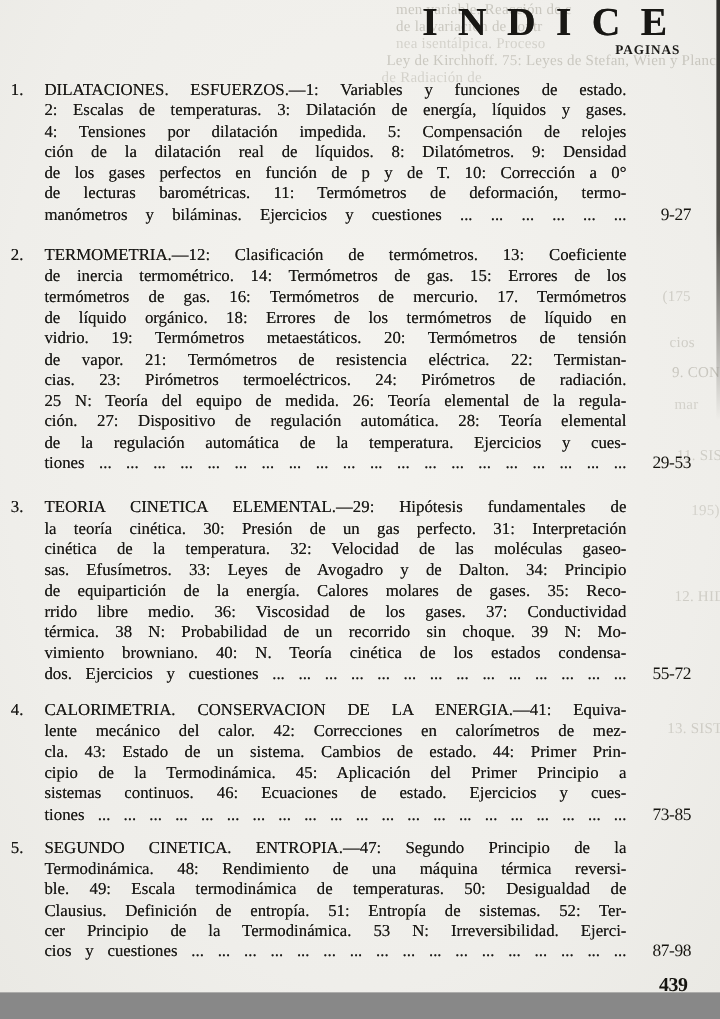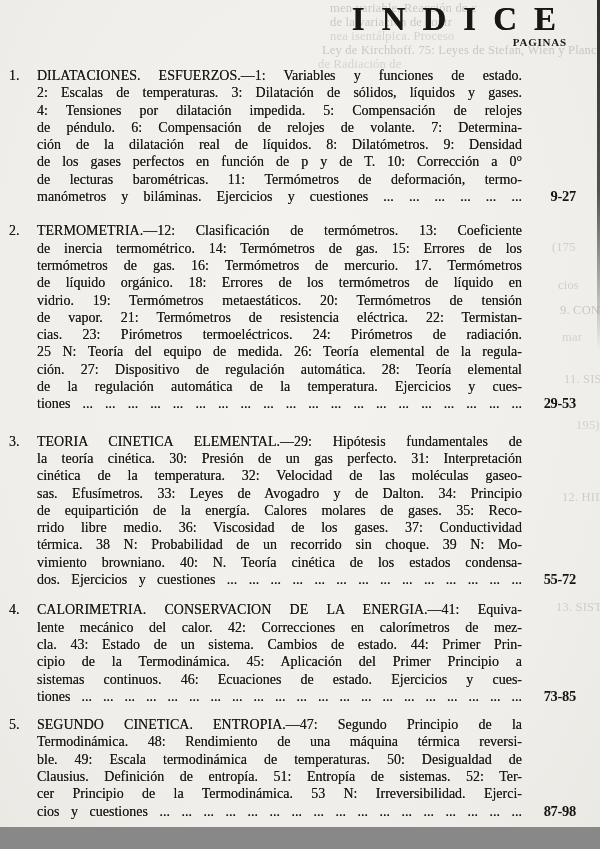--- a/index.html
+++ b/index.html
@@ -31,21 +31,21 @@
     width:28px; flex:0 0 28px; font-size:14px; line-height:17.3px;
     text-shadow:0 0 0.35px rgba(25,24,21,.75);
   }
   .entry-body { width:485px; flex:0 0 485px; }
   .tline {
     font-size:14px; line-height:17.3px; white-space:nowrap;
     text-align:justify; text-align-last:justify;
     text-shadow:0 0 0.35px rgba(25,24,21,.75);
   }
   .entry-pages {
-    position:absolute; right:-3px; bottom:0; font-size:14.5px; font-weight:bold;
+    position:absolute; right:-3px; bottom:0; font-size:14.5px; font-weight:normal;
     line-height:17.3px; letter-spacing:-.3px; color:#15140f;
   }
   .folio {
     text-align:right; font-size:16.5px; font-weight:bold; margin-top:8px;
     padding-right:0; color:#15140f; letter-spacing:-.3px;
   }
   
   .ghost {
     position:absolute; z-index:1; color:#aaa79c; opacity:.55;
     filter:blur(.5px); font-size:12.5px; white-space:nowrap; letter-spacing:.2px;
@@ -93,23 +93,22 @@
 
     <h1 class="title">INDICE</h1>
     <div class="pages-header">PAGINAS</div>
 
     <div class="toc">
 
       <div class="entry entry-1">
         <div class="entry-num">1.</div>
         <div class="entry-body">
           <div class="tline">DILATACIONES. ESFUERZOS.—1: Variables y funciones de estado.</div>
-          <div class="tline">2: Escalas de temperaturas. 3: Dilatación de sólidos, líquidos y gases.</div>
+          <div class="tline">2: Escalas de temperaturas. 3: Dilatación de energía, líquidos y gases.</div>
           <div class="tline">4: Tensiones por dilatación impedida. 5: Compensación de relojes</div>
-          <div class="tline">de péndulo. 6: Compensación de relojes de volante. 7: Determina-</div>
           <div class="tline">ción de la dilatación real de líquidos. 8: Dilatómetros. 9: Densidad</div>
           <div class="tline">de los gases perfectos en función de p y de T. 10: Corrección a 0°</div>
           <div class="tline">de lecturas barométricas. 11: Termómetros de deformación, termo-</div>
           <div class="tline">manómetros y biláminas. Ejercicios y cuestiones ... ... ... ... ... ...</div>
         </div>
         <div class="entry-pages">9-27</div>
       </div>
 
       <div class="entry entry-2">
         <div class="entry-num">2.</div>

